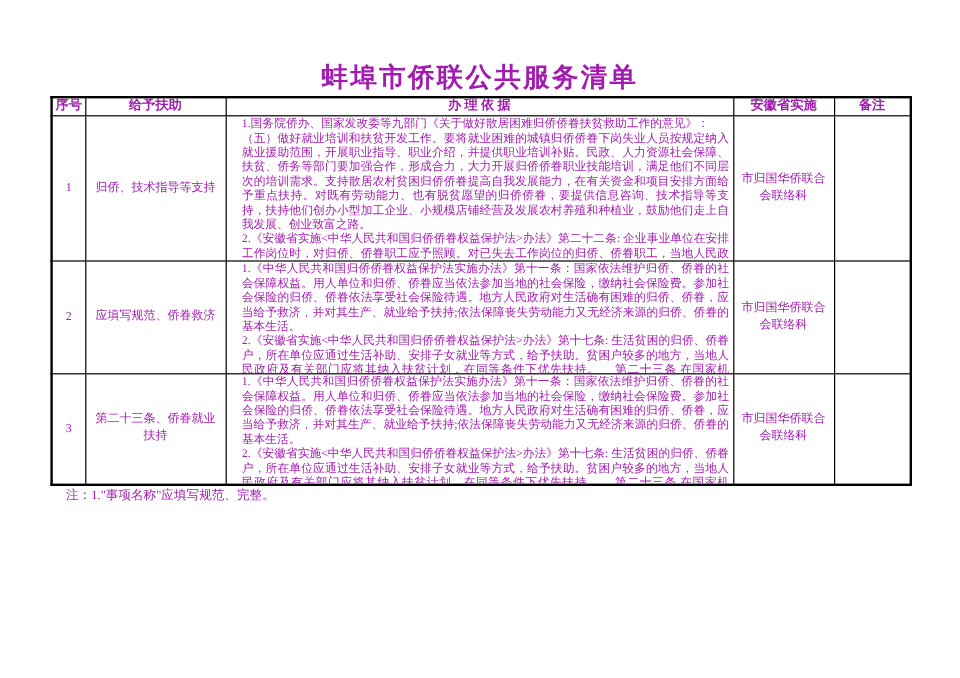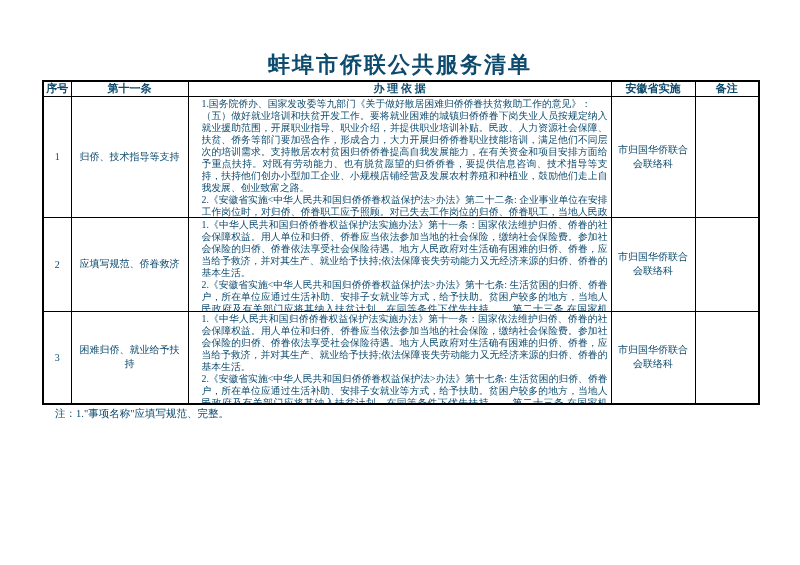--- a/index.html
+++ b/index.html
@@ -3,21 +3,21 @@
 <meta charset="utf-8">
 <style>
   * { box-sizing: border-box; margin: 0; padding: 0; }
   html, body { background: #ffffff; }
   .page {
     position: relative;
     width: 800px;
     height: 419px;
     background: #ffffff;
     font-family: "Liberation Serif", "DejaVu Serif", serif;
-    color: #0c4a6e;
+    color: #a21caf;
     overflow: hidden;
   }
   .doc-title {
     position: absolute;
     top: 50px;
     left: 42px;
     width: 716px;
     text-align: center;
     font-size: 22px;
     font-weight: bold;
@@ -107,21 +107,21 @@
     <colgroup>
       <col style="width:28px">
       <col style="width:117px">
       <col style="width:423px">
       <col style="width:84px">
       <col style="width:64px">
     </colgroup>
     <thead>
       <tr>
         <th>序号</th>
-        <th>第十一条</th>
+        <th>给予扶助</th>
         <th>办 理 依 据</th>
         <th>安徽省实施</th>
         <th>备注</th>
       </tr>
     </thead>
     <tbody>
       <tr class="row-1">
         <td class="no-cell">1</td>
         <td class="name-cell">归侨、技术指导等支持</td>
         <td class="basis-cell">
@@ -137,21 +137,21 @@
         <td class="name-cell">应填写规范、侨眷救济</td>
         <td class="basis-cell">
           <div class="basis-text basis-h2">1.《中华人民共和国归侨侨眷权益保护法实施办法》第十一条：国家依法维护归侨、侨眷的社会保障权益。用人单位和归侨、侨眷应当依法参加当地的社会保险，缴纳社会保险费。参加社会保险的归侨、侨眷依法享受社会保险待遇。地方人民政府对生活确有困难的归侨、侨眷，应当给予救济，并对其生产、就业给予扶持;依法保障丧失劳动能力又无经济来源的归侨、侨眷的基本生活。
 2.《安徽省实施&lt;中华人民共和国归侨侨眷权益保护法&gt;办法》第十七条: 生活贫困的归侨、侨眷户，所在单位应通过生活补助、安排子女就业等方式，给予扶助。贫困户较多的地方，当地人民政府及有关部门应将其纳入扶贫计划，在同等条件下优先扶持。　 第二十三条 在国家机关、社会</div>
         </td>
         <td class="agency-cell">市归国华侨联合会联络科</td>
         <td class="remark-cell"></td>
       </tr>
       <tr class="row-3">
         <td class="no-cell">3</td>
-        <td class="name-cell">困难归侨、就业给予扶持</td>
+        <td class="name-cell">第二十三条、侨眷就业扶持</td>
         <td class="basis-cell">
           <div class="basis-text basis-h3">1.《中华人民共和国归侨侨眷权益保护法实施办法》第十一条：国家依法维护归侨、侨眷的社会保障权益。用人单位和归侨、侨眷应当依法参加当地的社会保险，缴纳社会保险费。参加社会保险的归侨、侨眷依法享受社会保险待遇。地方人民政府对生活确有困难的归侨、侨眷，应当给予救济，并对其生产、就业给予扶持;依法保障丧失劳动能力又无经济来源的归侨、侨眷的基本生活。
 2.《安徽省实施&lt;中华人民共和国归侨侨眷权益保护法&gt;办法》第十七条: 生活贫困的归侨、侨眷户，所在单位应通过生活补助、安排子女就业等方式，给予扶助。贫困户较多的地方，当地人民政府及有关部门应将其纳入扶贫计划，在同等条件下优先扶持。　 第二十三条 在国家机关、社会</div>
         </td>
         <td class="agency-cell">市归国华侨联合会联络科</td>
         <td class="remark-cell"></td>
       </tr>
     </tbody>
   </table>
 

